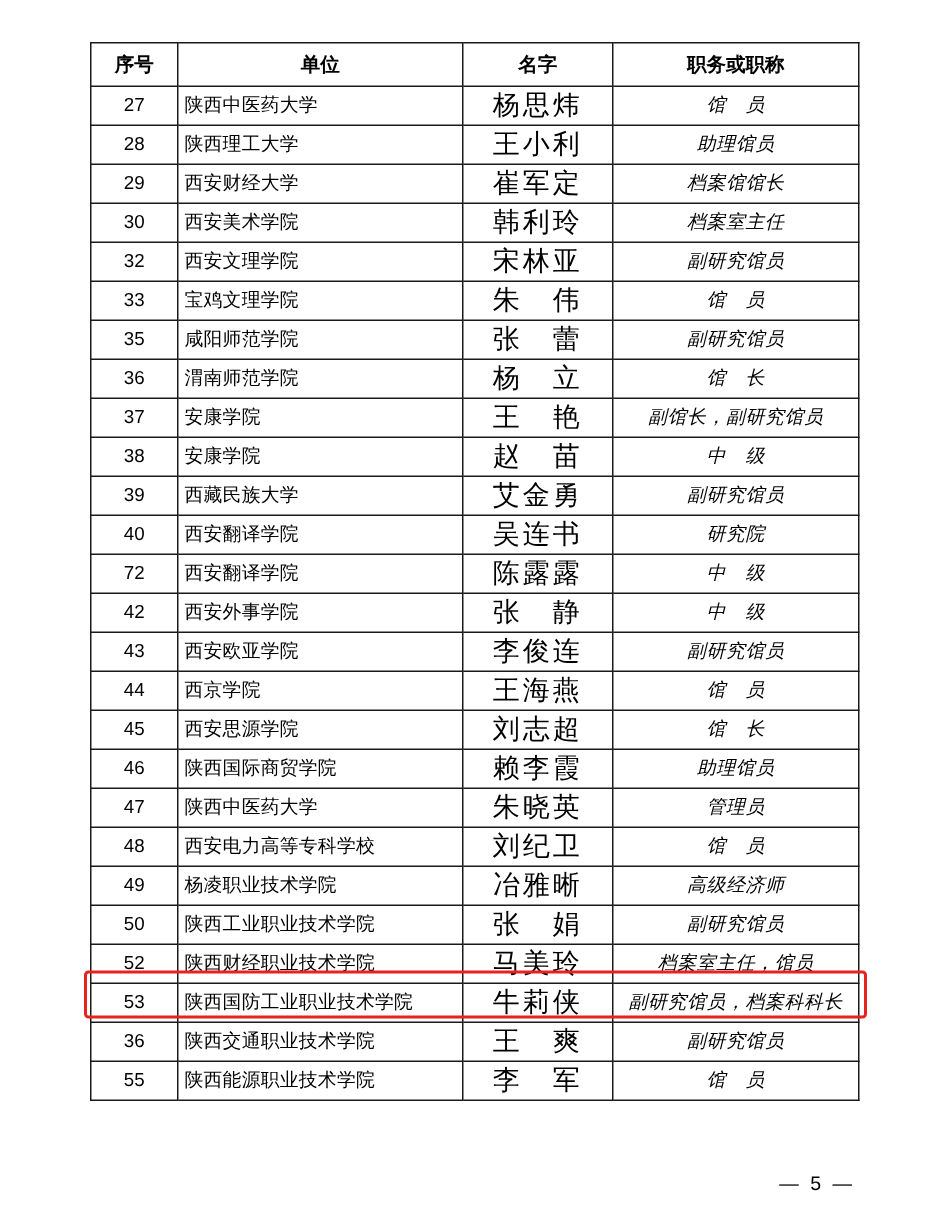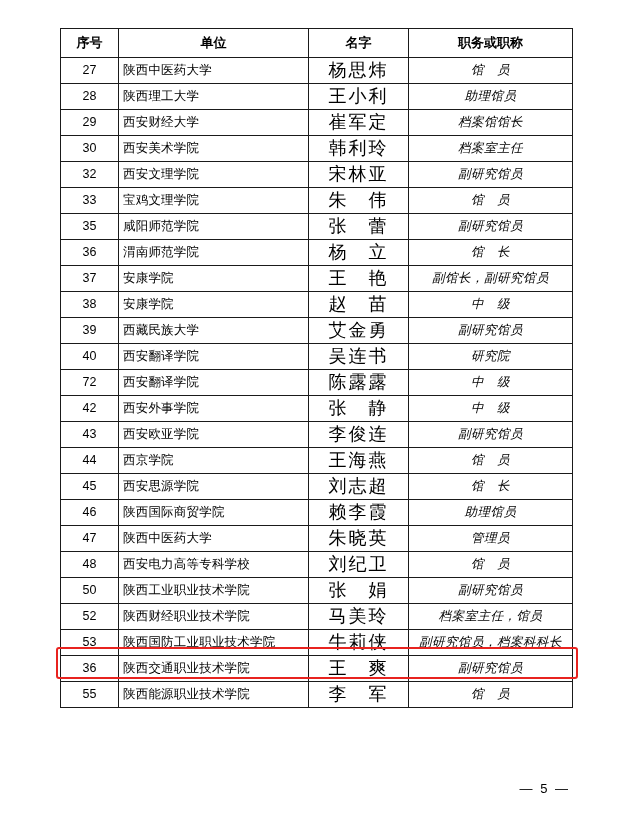--- a/index.html
+++ b/index.html
@@ -222,20 +222,26 @@
           <td class="unit">陕西中医药大学</td>
           <td class="name">朱晓英</td>
           <td class="title">管理员</td>
         </tr>
         <tr>
           <td class="seq">48</td>
           <td class="unit">西安电力高等专科学校</td>
           <td class="name">刘纪卫</td>
           <td class="title">馆　员</td>
         </tr>
+        <tr class="highlight">
+          <td class="seq">49</td>
+          <td class="unit">杨凌职业技术学院</td>
+          <td class="name">冶雅晰</td>
+          <td class="title">高级经济师</td>
+        </tr>
         <tr>
           <td class="seq">50</td>
           <td class="unit">陕西工业职业技术学院</td>
           <td class="name">张　娟</td>
           <td class="title">副研究馆员</td>
         </tr>
         <tr>
           <td class="seq">52</td>
           <td class="unit">陕西财经职业技术学院</td>
           <td class="name">马美玲</td>

